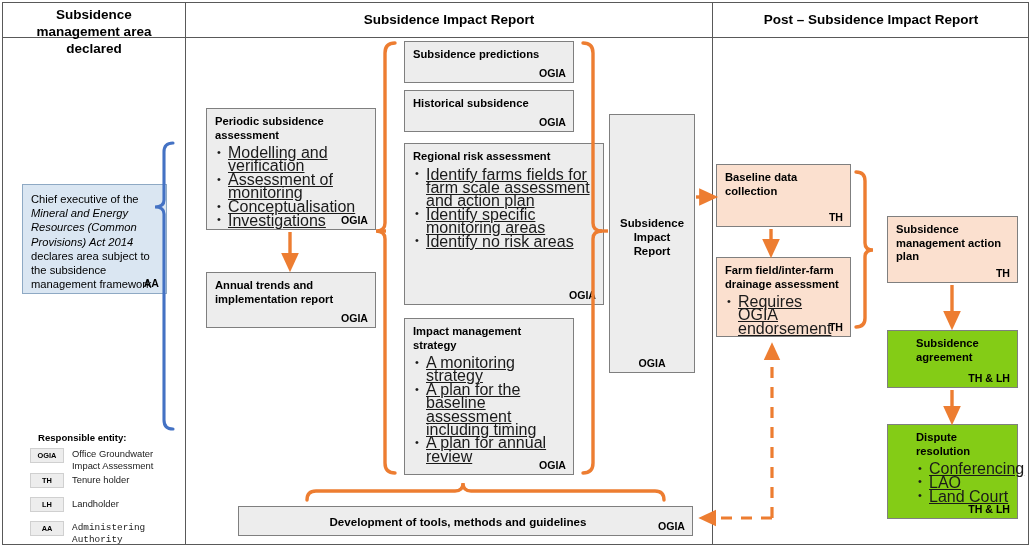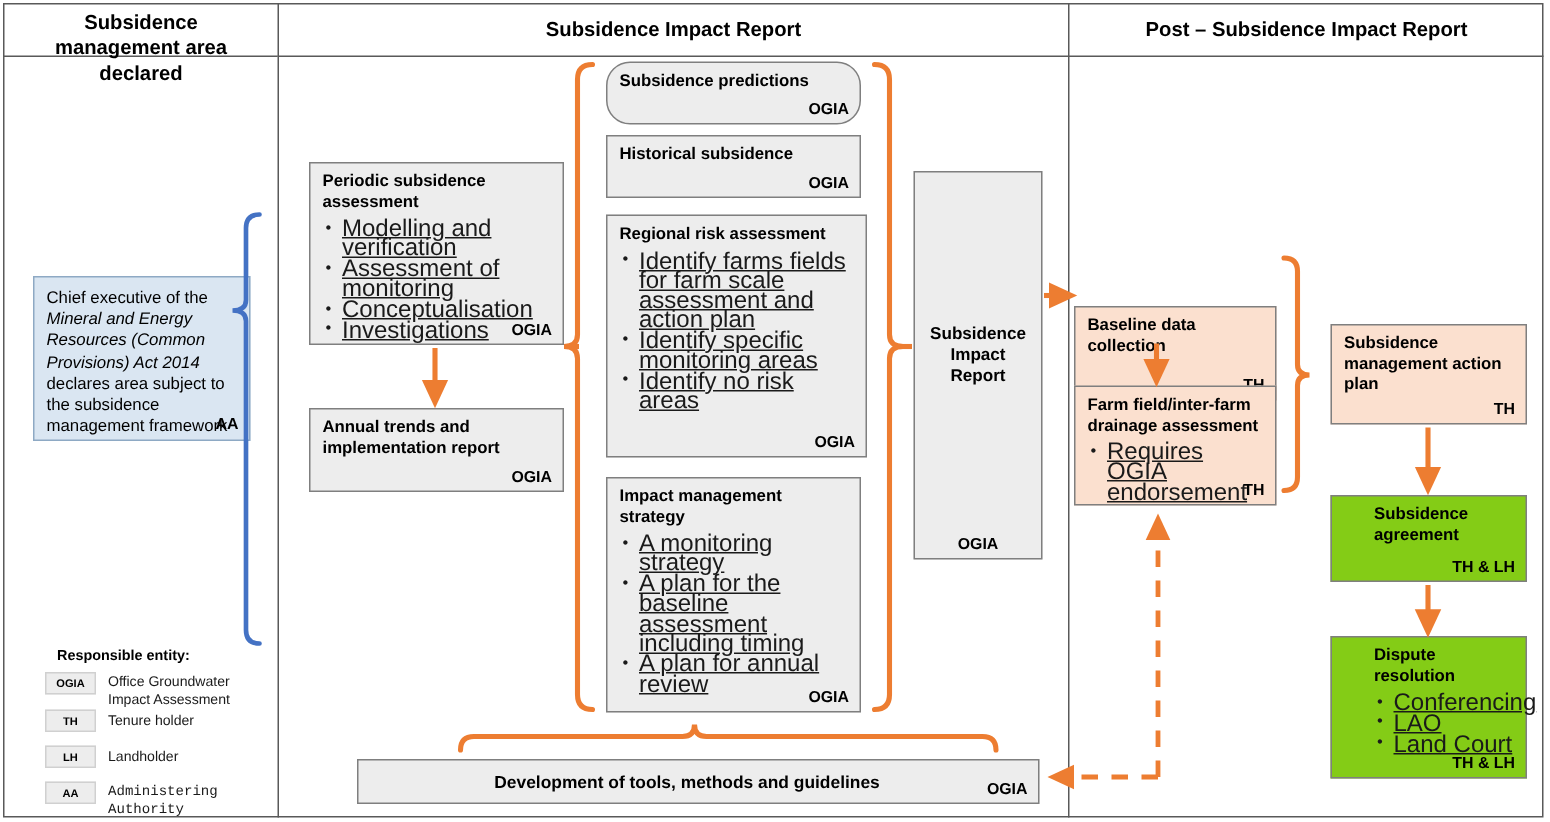--- a/index.html
+++ b/index.html
@@ -93,31 +93,31 @@
       <li>Investigations</li>
     </ul>
     <span class="ent">OGIA</span>
   </div>
 
   <div class="box grey" style="left:206px;top:272px;width:170px;height:56px;">
     <div class="ttl">Annual trends and implementation report</div>
     <span class="ent">OGIA</span>
   </div>
 
-  <div class="box grey" style="left:404px;top:41px;width:170px;height:42px;border-radius:16px;">
+  <div class="box grey" style="left:404px;top:41px;width:170px;height:42px;">
     <div class="ttl">Subsidence predictions</div>
     <span class="ent">OGIA</span>
   </div>
 
   <div class="box grey" style="left:404px;top:90px;width:170px;height:42px;">
     <div class="ttl">Historical subsidence</div>
     <span class="ent">OGIA</span>
   </div>
 
-  <div class="box grey" style="left:404px;top:143px;width:174px;height:162px;">
+  <div class="box grey" style="left:404px;top:143px;width:200px;height:162px;">
     <div class="ttl">Regional risk assessment</div>
     <ul>
       <li>Identify farms fields for farm scale assessment and action plan</li>
       <li>Identify specific monitoring areas</li>
       <li>Identify no risk areas</li>
     </ul>
     <span class="ent">OGIA</span>
   </div>
 
   <div class="box grey" style="left:404px;top:318px;width:170px;height:157px;">
@@ -135,21 +135,21 @@
   </div>
   <div class="sir-label" style="left:609px;top:216px;width:86px;white-space:pre-line;">Subsidence
 Impact
 Report</div>
 
   <div class="box grey" style="left:238px;top:506px;width:455px;height:30px;">
     <span class="ent">OGIA</span>
   </div>
   <div class="dev-label" style="left:238px;top:515px;width:440px;">Development of tools, methods and guidelines</div>
 
-  <div class="box peach" style="left:716px;top:164px;width:135px;height:63px;margin-top:40px;">
+  <div class="box peach" style="left:716px;top:164px;width:135px;height:63px;">
     <div class="ttl">Baseline data collection</div>
     <span class="ent">TH</span>
   </div>
 
   <div class="box peach" style="left:716px;top:257px;width:135px;height:80px;">
     <div class="ttl">Farm field/inter-farm drainage  assessment</div>
     <ul>
       <li>Requires OGIA endorsement</li>
     </ul>
     <span class="ent">TH</span>

